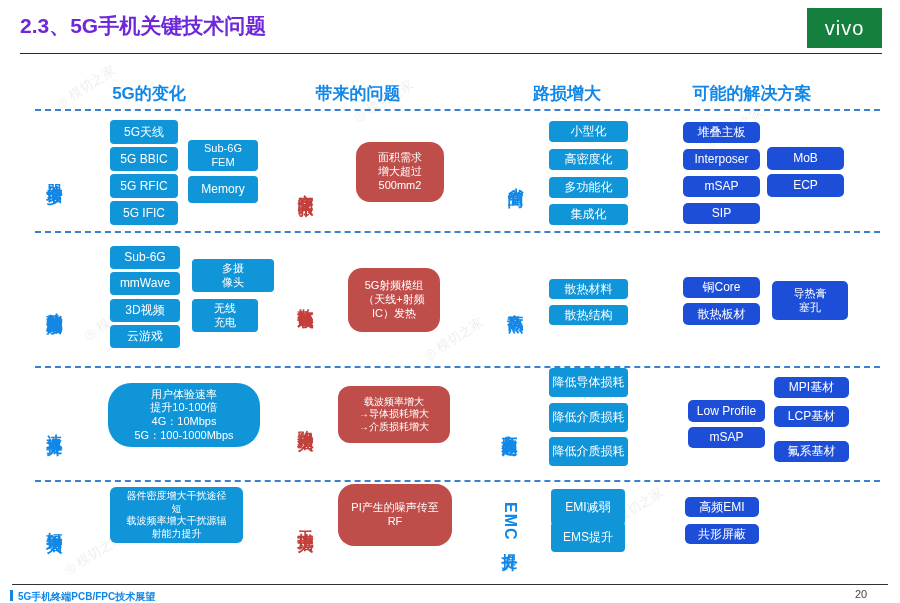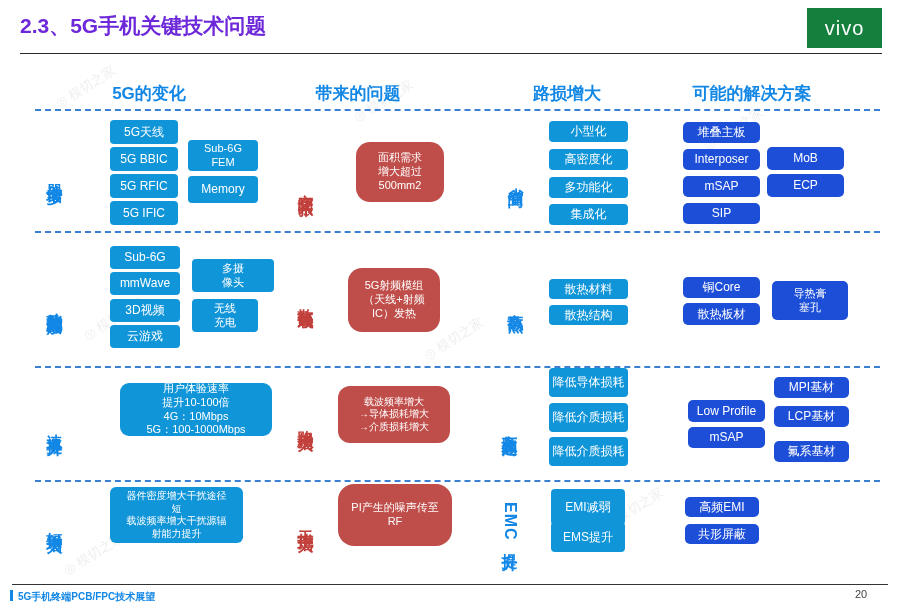--- a/index.html
+++ b/index.html
@@ -110,21 +110,21 @@
   <div class="abs box blue" style="left:549px;top:279px;width:79px;height:20px">散热材料</div>
   <div class="abs box blue" style="left:549px;top:305px;width:79px;height:20px">散热结构</div>
 
   <div class="abs box green" style="left:683px;top:277px;width:77px;height:21px">铜Core</div>
   <div class="abs box green" style="left:683px;top:303px;width:77px;height:22px">散热板材</div>
   <div class="abs box green pre f11" style="left:772px;top:281px;width:76px;height:39px">导热膏
 塞孔</div>
 
   <div class="abs vtext vblue" style="left:42px;top:386px;width:24px;height:78px">速率提升</div>
 
-  <div class="abs box blue pre f11" style="left:120px;top:383px;width:152px;height:53px;border-radius:9px">用户体验速率
+  <div class="abs box blue pre f11" style="left:108px;top:383px;width:152px;height:64px;border-radius:23px">用户体验速率
 提升10-100倍
 4G：10Mbps
 5G：100-1000Mbps</div>
 
   <div class="abs vtext vred" style="left:293px;top:384px;width:24px;height:74px">路损增大</div>
   <div class="abs box redbox pre f10" style="left:338px;top:386px;width:112px;height:57px;border-radius:12px">载波频率增大
 →导体损耗增大
 →介质损耗增大</div>
 
   <div class="abs vtext vblue" style="left:497px;top:383px;width:24px;height:84px">高频高速</div>

